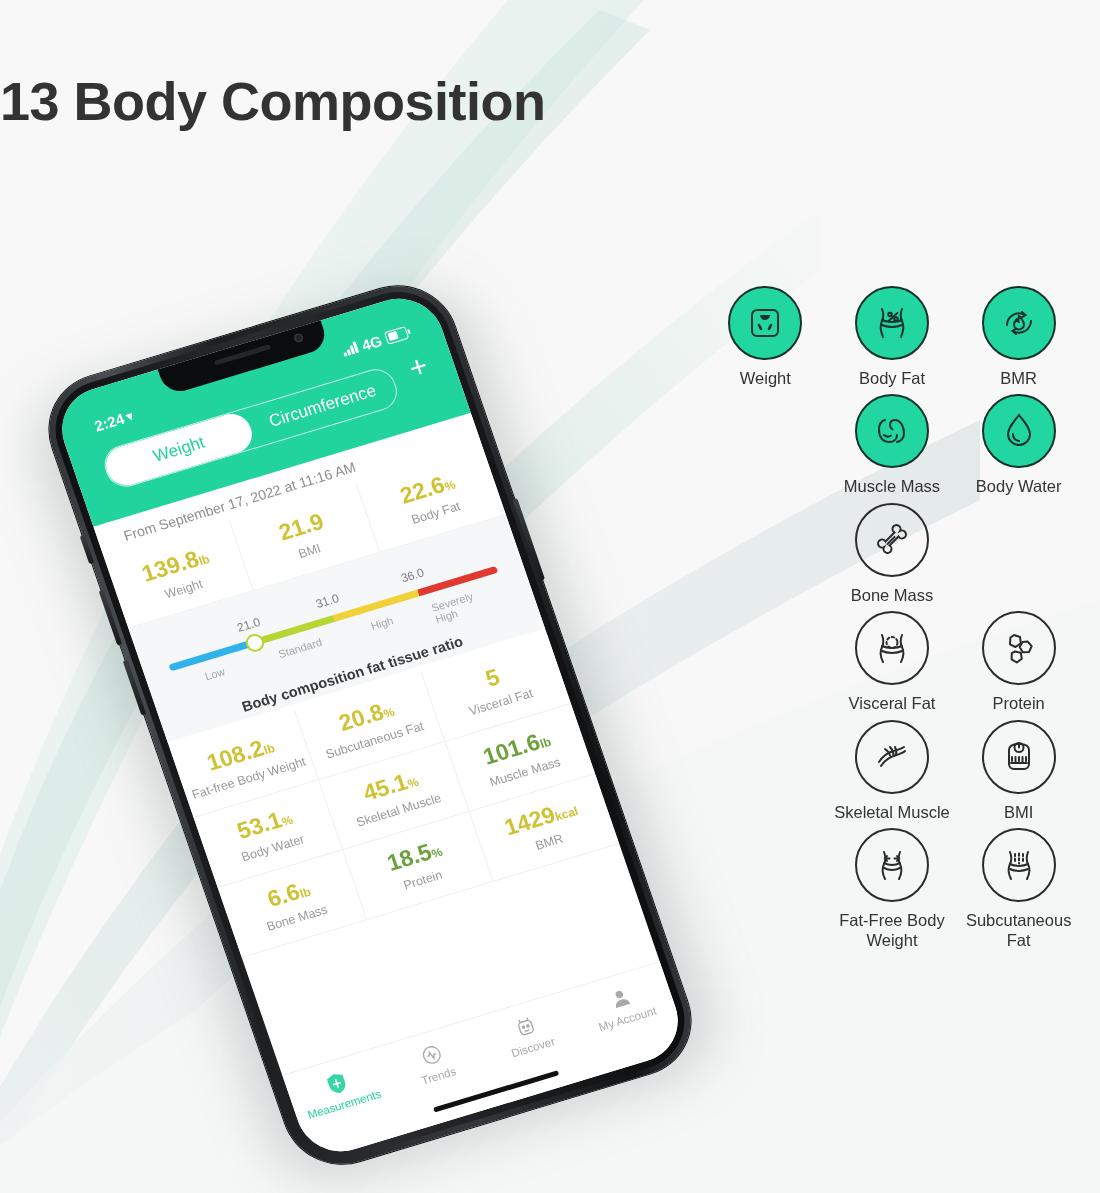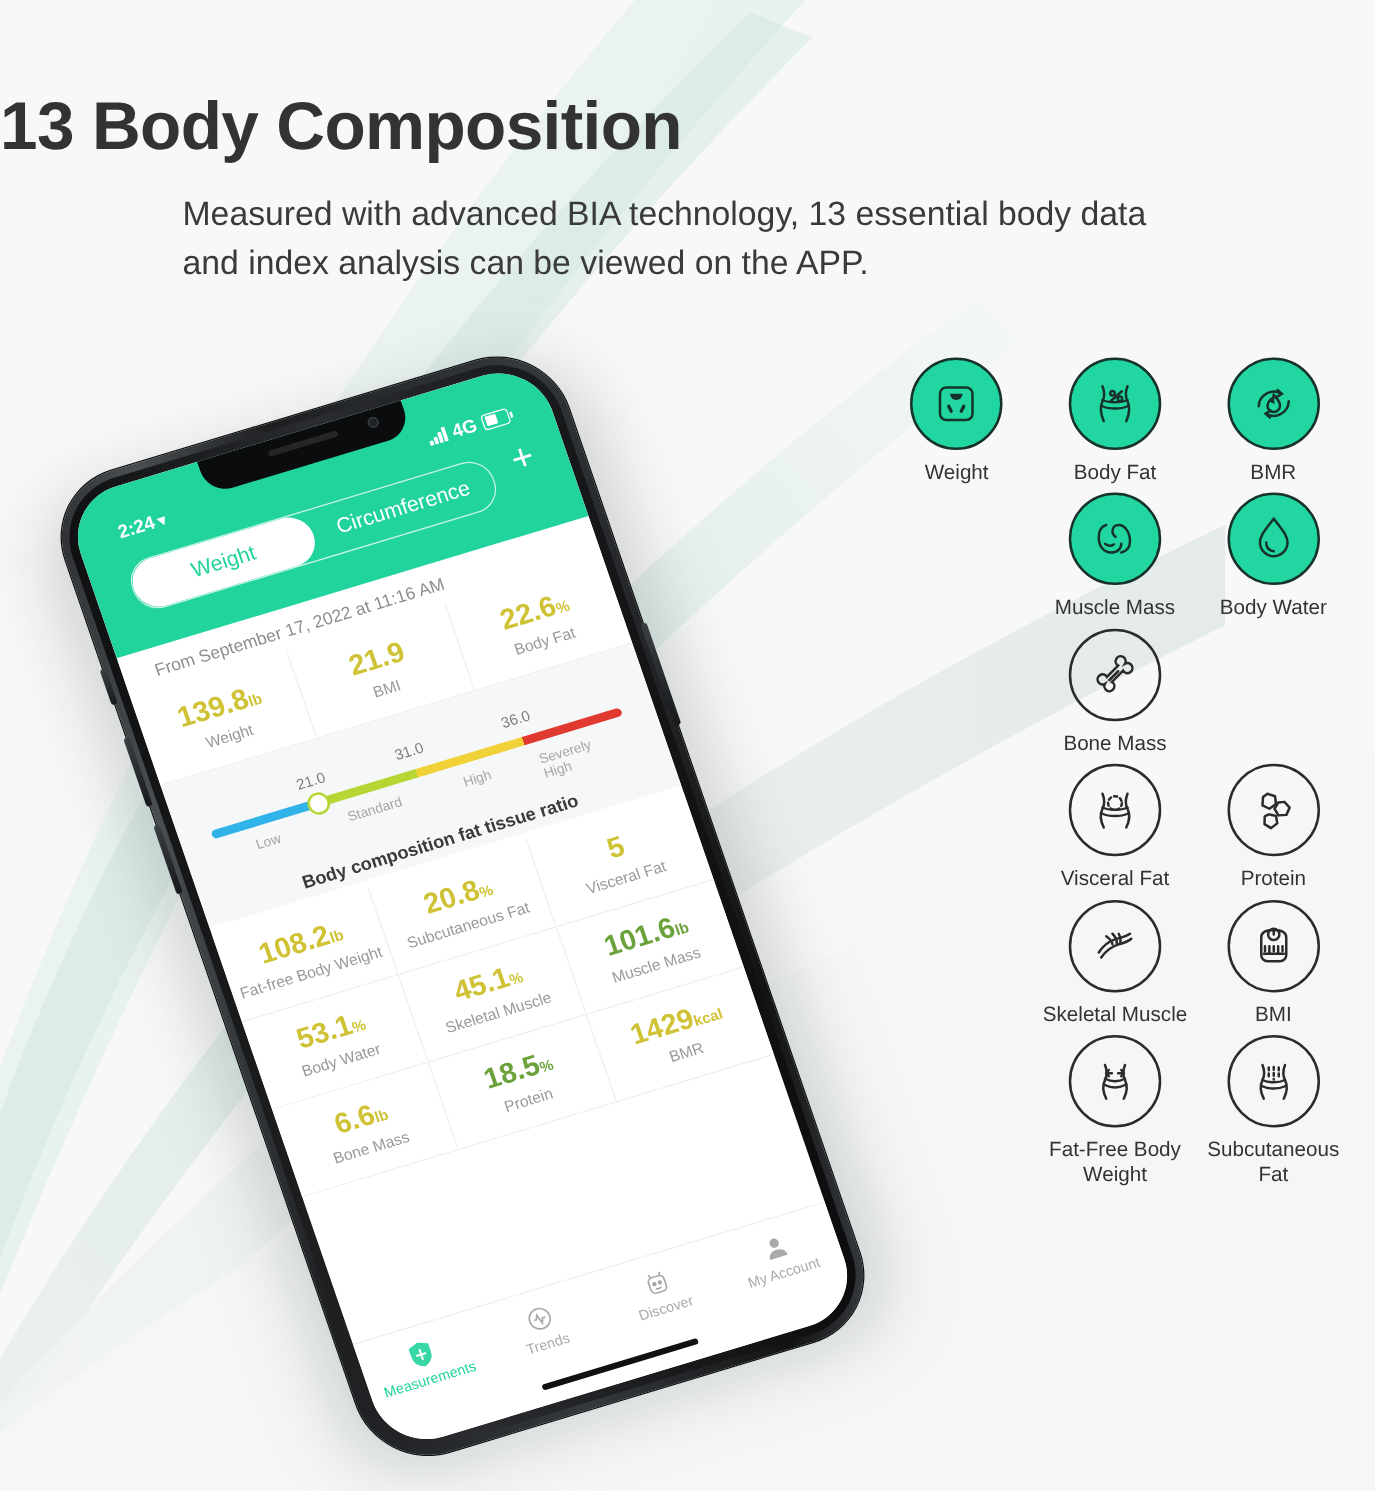--- a/index.html
+++ b/index.html
@@ -168,21 +168,20 @@
   <rect width="1100" height="1193" fill="#f7f8f7"></rect>
   <path d="M -60 1193 C 120 700 330 330 700 -60 L 560 -60 C 240 300 40 680 -60 1040 Z" fill="url(#sw1)" opacity="0.55"></path>
   <path d="M -60 1193 C 60 760 300 380 650 30 L 600 10 C 230 370 10 760 -60 1100 Z" fill="#cfe4de" opacity="0.45"></path>
   <path d="M -60 1193 C 140 820 420 500 820 210 L 820 270 C 440 560 160 880 -20 1193 Z" fill="url(#sw2)" opacity="0.7"></path>
   <path d="M -60 1193 C 180 900 520 640 980 420 L 980 500 C 540 720 200 960 30 1193 Z" fill="url(#sw3)" opacity="0.8"></path>
   <path d="M -60 1193 C 200 980 600 760 1100 600 L 1100 1193 Z" fill="#f4f6f6" opacity="0.95"></path>
 </svg>
 
 <div class="header">
   <h1 class="headline">13 Body Composition</h1>
-  <p class="subline">Measured with advanced BIA technology, 13 essential body data and index analysis can be viewed on the APP.</p>
 </div>
 
 <div class="phone-stage">
   <div class="phone-tilt">
     <div class="phone-shadow"></div>
     <div class="phone-body">
       <div class="phone-rim"></div>
       <div class="btn-side btn-mute"></div>
       <div class="btn-side btn-volup"></div>
       <div class="btn-side btn-voldn"></div>

